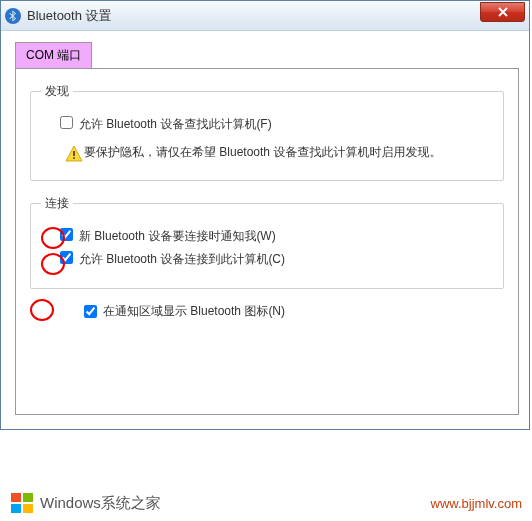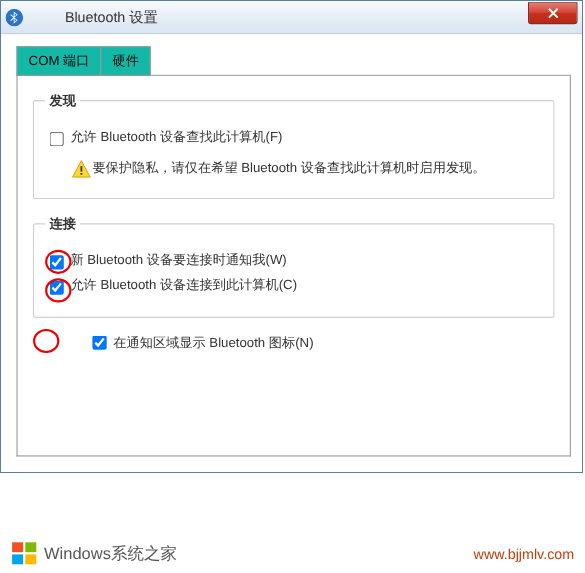--- a/index.html
+++ b/index.html
@@ -20,21 +20,20 @@
       position: relative;
     }
     .titlebar {
       height: 30px;
       background: linear-gradient(to bottom, #f8fbfe 0%, #e6eef7 50%, #d9e5f2 100%);
       border-bottom: 1px solid #c0d0e0;
       display: flex;
       align-items: center;
       padding: 0 4px;
       position: relative;
-      gap: 32px;
     }
     .bt-icon {
       width: 16px; height: 16px;
       margin-right: 6px;
       display: inline-flex;
       align-items: center;
       justify-content: center;
     }
     .title-text {
       color: #333;
@@ -62,21 +61,21 @@
       height: calc(100% - 30px);
     }
     .tabs {
       display: flex;
       align-items: flex-end;
       border-bottom: 1px solid #999;
       margin-bottom: 0;
     }
     .tab {
       border: 1px solid #999;
-      background: #14b8a6;
+      background: #f0abfc;
       padding: 4px 10px;
       font-size: 12px;
       margin-right: -1px;
       position: relative;
       top: 1px;
     }
     .tab.active {
       background: #fff;
       border-bottom: 1px solid #fff;
       z-index: 2;
@@ -91,26 +90,25 @@
     fieldset {
       border: 1px solid #d0d0d0;
       border-radius: 2px;
       padding: 10px 10px 14px 10px;
       margin-bottom: 14px;
     }
     legend {
       padding: 0 4px;
       color: #333;
       font-size: 12px;
-      font-weight: bold;
     }
     .chk-row {
       display: flex;
-      align-items: flex-end;
-      margin: 6px 0 6px 4px;
+      align-items: flex-start;
+      margin: 6px 0 6px 19px;
     }
     input[type="checkbox"] {
       width: 13px; height: 13px;
       margin-right: 6px;
     }
     .chk-label { color: #333; }
     .warn-row {
       display: flex;
       align-items: flex-start;
       margin: 10px 0 0 24px;
@@ -176,21 +174,20 @@
     <div class="close-btn">
       <svg width="10" height="10" viewBox="0 0 10 10">
         <path d="M1 1 L9 9 M9 1 L1 9" stroke="#fff" stroke-width="1.8"></path>
       </svg>
     </div>
   </div>
 
   <div class="content-area">
     <div class="tabs">
       <div class="tab">COM 端口</div>
-      <div class="tab">硬件</div>
     </div>
 
     <div class="tab-panel">
 
       <fieldset>
         <legend>发现</legend>
         <div class="chk-row">
           <input type="checkbox" style="">
           <span class="chk-label">允许 Bluetooth 设备查找此计算机(F)</span>
         </div>

